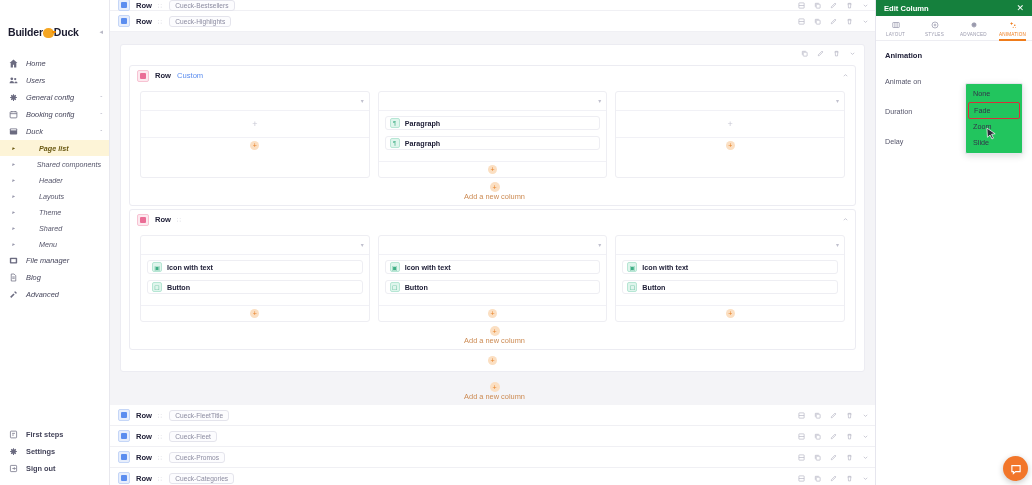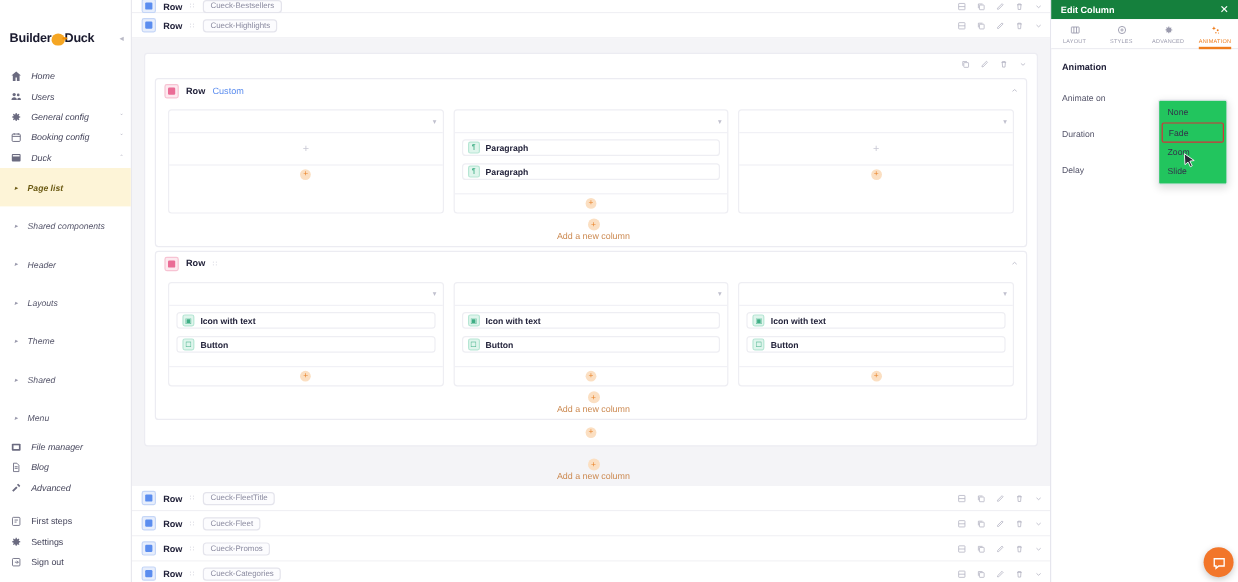--- a/index.html
+++ b/index.html
@@ -41,30 +41,30 @@
     display: flex; align-items: center; height: 17px;
     padding: 0 8px; position: relative; cursor: pointer;
   }
   .nav-item .ico {
     width: 11px; height: 11px; margin-right: 7px;
     display: flex; align-items: center; justify-content: center;
     color: #6b6b80; flex: 0 0 11px;
   }
   .nav-item .lbl { font-size: 7.4px; color: #44445a; white-space: nowrap; }
   .nav-item .chev { position: absolute; right: 7px; font-size: 6px; color: #b0b0c0; }
-  .nav-item.sub { padding-left: 12px; height: 32px; }
+  .nav-item.sub { padding-left: 12px; height: 16px; gap: 16px; }
   .nav-item.sub .caret { font-size: 5.5px; color: #9a9aad; margin-right: 6px; width: 5px; }
   .nav-item.sub .lbl { font-size: 7.2px; color: #55556a; }
   .nav-item.active {
     background: #fdf4d7;
   }
   .nav-item.active .lbl { color: #6b5a13; font-weight: bold; }
   .nav-item.active .caret { color: #6b5a13; }
 
-  .nav-bottom { position: absolute; bottom: 8px; left: 0; right: 0; }
+  .nav-bottom { position: absolute; bottom: 8px; left: 0; right: 0; font-weight: bold; }
 
   
   .canvas {
     flex: 1; height: 485px; background: #f4f4f7;
     position: relative; overflow: hidden;
     padding: 0; 
   }
   .canvas-inner { position: relative; width: 100%; height: 100%; text-align: center; }
 
   .row-strip {

